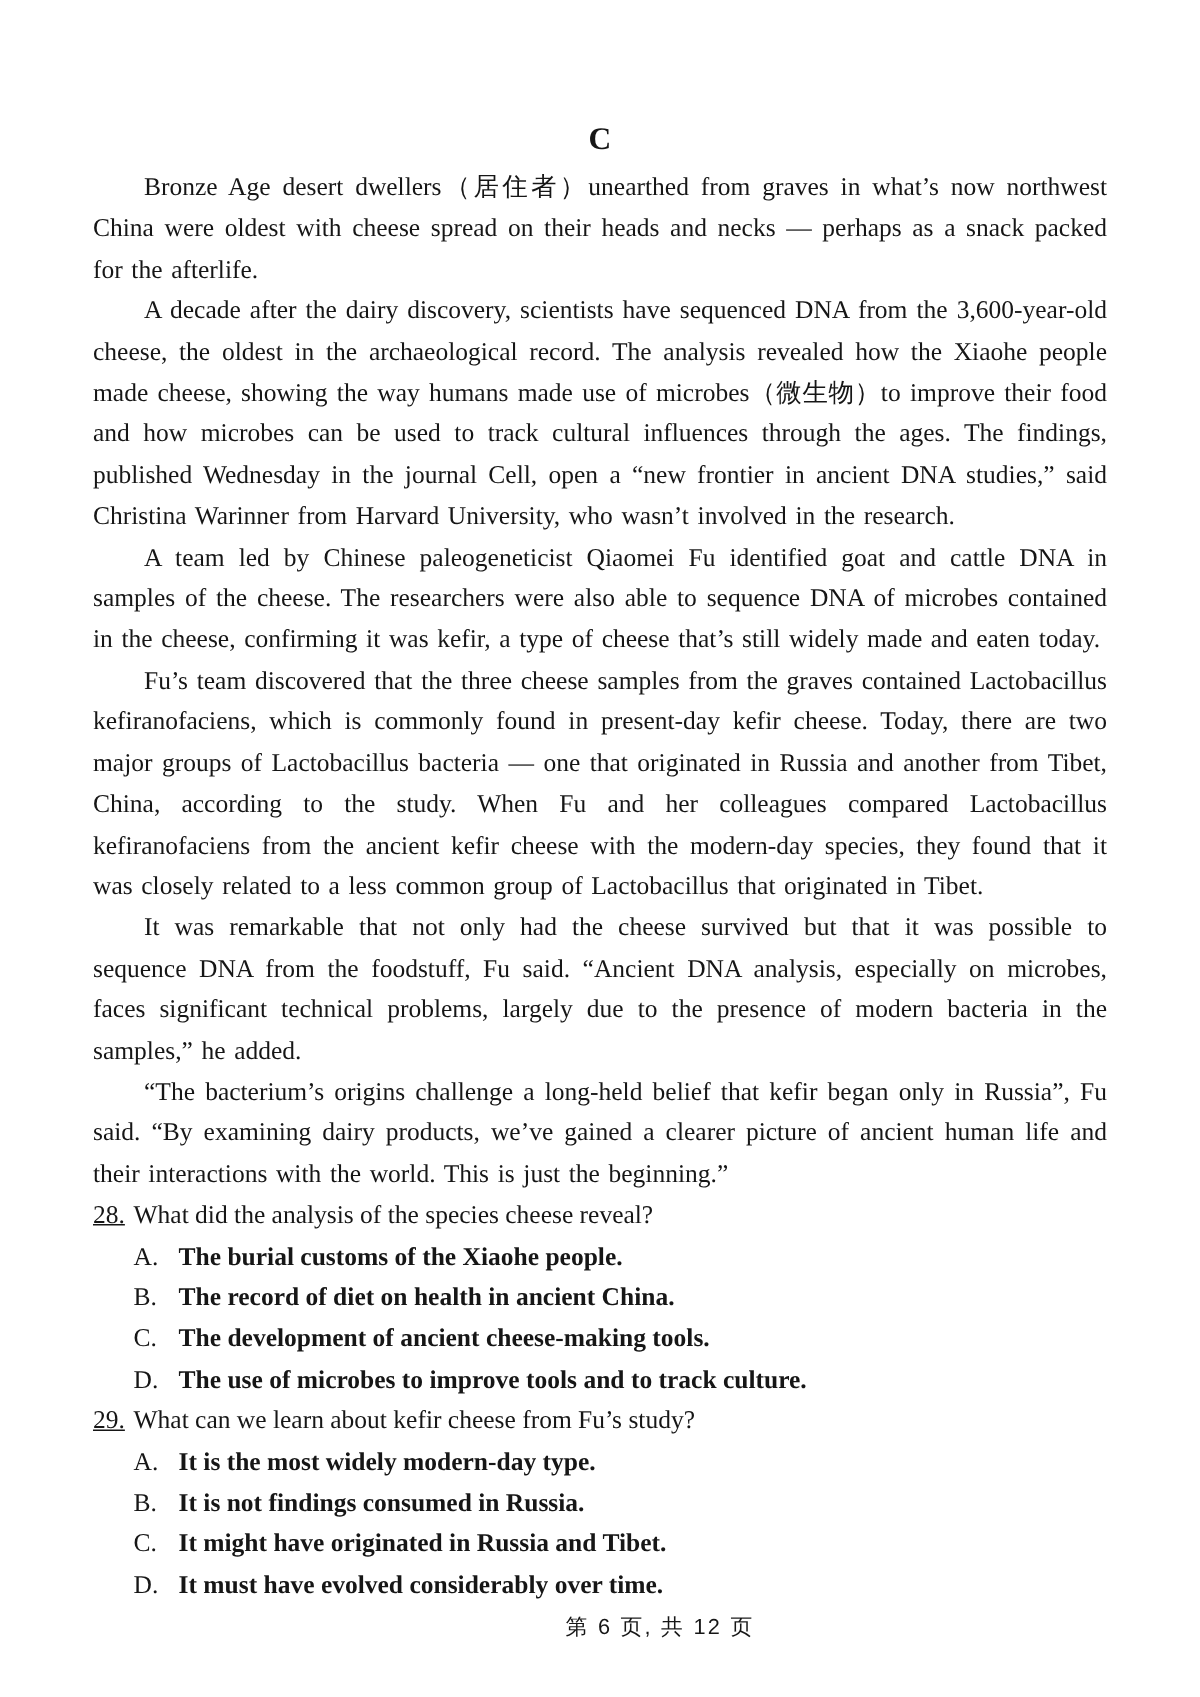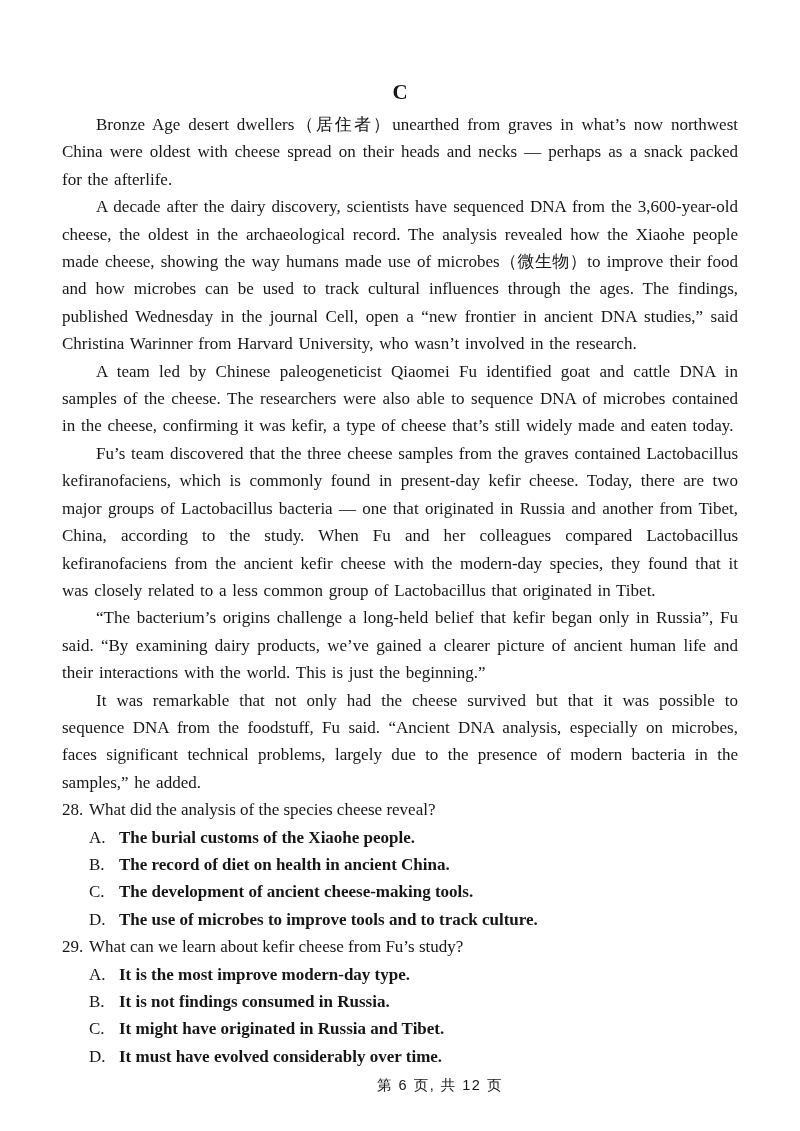--- a/index.html
+++ b/index.html
@@ -25,21 +25,21 @@
     margin: 0 0 7px 0;
   }
   .para {
     margin: 0;
     text-align: justify;
     text-indent: 2em;
     word-spacing: 1.5px;
   }
   .question { margin: 0; }
   .q-line { display: flex; }
-  .q-num { flex: 0 0 27px; }
+  .q-num { flex: 0 0 27px; text-decoration: underline; }
   .q-text { flex: 1; }
   .option { display: flex; margin-left: 27px; }
   .opt-label { flex: 0 0 30px; }
   .opt-text { flex: 1; font-weight: bold; }
   .footer {
     position: absolute;
     left: 0;
     right: 0;
     bottom: 32px;
     text-align: center;
@@ -54,22 +54,22 @@
 <body>
 
 <div class="page">
 
   <div class="section-title">C</div>
 
   <p class="para">Bronze Age desert dwellers（居住者）unearthed from graves in what’s now northwest China were oldest with cheese spread on their heads and necks — perhaps as a snack packed for the afterlife.</p>
   <p class="para">A decade after the dairy discovery, scientists have sequenced DNA from the 3,600-year-old cheese, the oldest in the archaeological record. The analysis revealed how the Xiaohe people made cheese, showing the way humans made use of microbes（微生物）to improve their food and how microbes can be used to track cultural influences through the ages. The findings, published Wednesday in the journal Cell, open a “new frontier in ancient DNA studies,” said Christina Warinner from Harvard University, who wasn’t involved in the research.</p>
   <p class="para">A team led by Chinese paleogeneticist Qiaomei Fu identified goat and cattle DNA in samples of the cheese. The researchers were also able to sequence DNA of microbes contained in the cheese, confirming it was kefir, a type of cheese that’s still widely made and eaten today.</p>
   <p class="para">Fu’s team discovered that the three cheese samples from the graves contained Lactobacillus kefiranofaciens, which is commonly found in present-day kefir cheese. Today, there are two major groups of Lactobacillus bacteria — one that originated in Russia and another from Tibet, China, according to the study. When Fu and her colleagues compared Lactobacillus kefiranofaciens from the ancient kefir cheese with the modern-day species, they found that it was closely related to a less common group of Lactobacillus that originated in Tibet.</p>
+  <p class="para">It was remarkable that not only had the cheese survived but that it was possible to sequence DNA from the foodstuff, Fu said. “Ancient DNA analysis, especially on microbes, faces significant technical problems, largely due to the presence of modern bacteria in the samples,” he added.</p>
   <p class="para">“The bacterium’s origins challenge a long-held belief that kefir began only in Russia”, Fu said. “By examining dairy products, we’ve gained a clearer picture of ancient human life and their interactions with the world. This is just the beginning.”</p>
-  <p class="para">It was remarkable that not only had the cheese survived but that it was possible to sequence DNA from the foodstuff, Fu said. “Ancient DNA analysis, especially on microbes, faces significant technical problems, largely due to the presence of modern bacteria in the samples,” he added.</p>
 
   <div class="question">
     <div class="q-line">
       <span class="q-num">28.</span>
       <span class="q-text">What did the analysis of the species cheese reveal?</span>
     </div>
     <div class="option">
       <span class="opt-label">A.</span>
       <span class="opt-text">The burial customs of the Xiaohe people.</span>
     </div>
@@ -87,21 +87,21 @@
     </div>
   </div>
 
   <div class="question">
     <div class="q-line">
       <span class="q-num">29.</span>
       <span class="q-text">What can we learn about kefir cheese from Fu’s study?</span>
     </div>
     <div class="option">
       <span class="opt-label">A.</span>
-      <span class="opt-text">It is the most improve modern-day type.</span>
+      <span class="opt-text">It is the most widely modern-day type.</span>
     </div>
     <div class="option">
       <span class="opt-label">B.</span>
       <span class="opt-text">It is not findings consumed in Russia.</span>
     </div>
     <div class="option">
       <span class="opt-label">C.</span>
       <span class="opt-text">It might have originated in Russia and Tibet.</span>
     </div>
     <div class="option">

